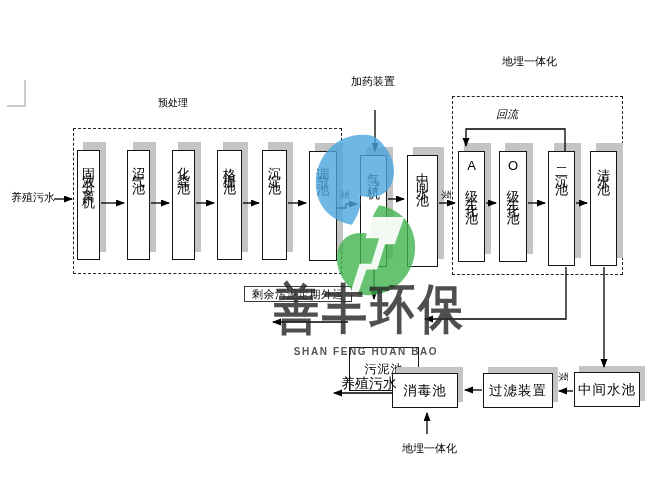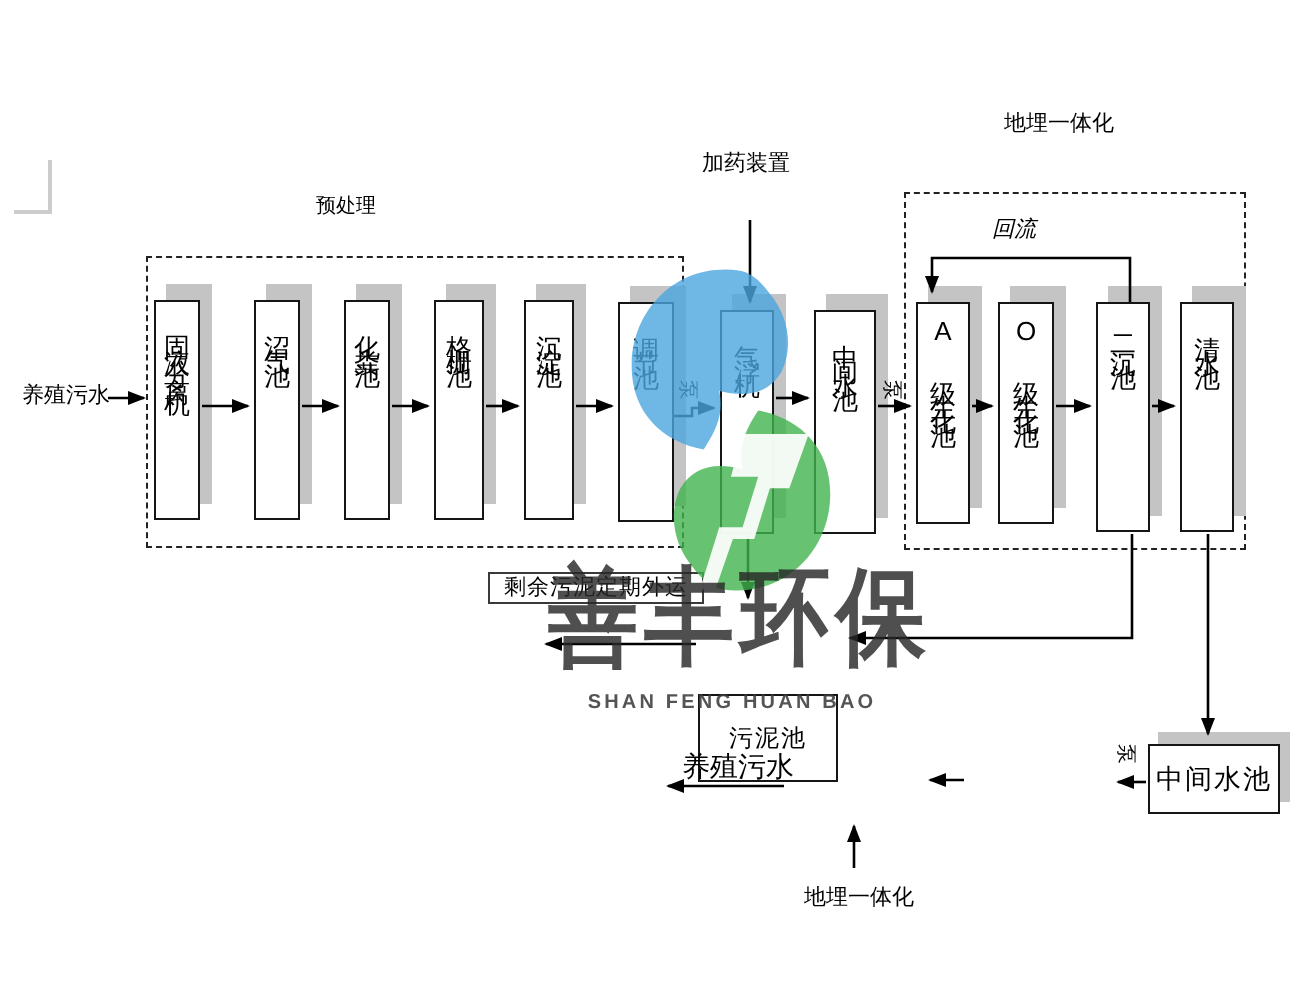--- a/index.html
+++ b/index.html
@@ -98,20 +98,26 @@
   <div class="box vbox" style="left:548px; top:151px; width:27px; height:115px;">
     <span class="lbl">二沉池</span>
     </div>
   <div class="box vbox" style="left:590px; top:151px; width:27px; height:115px;">
     <span class="lbl">清水池</span>
     </div>
 
   <div class="box hbox" style="left:349px; top:303px; width:70px; height:44px; box-shadow:none;margin-top:44px;">
     <span class="lbl" style="font-size:12px;">污泥池</span>
     </div>
+  <div class="box hbox" style="left:392px; top:373px; width:66px; height:35px;">
+    <span class="lbl">消毒池</span>
+    </div>
+  <div class="box hbox" style="left:483px; top:373px; width:70px; height:35px;">
+    <span class="lbl">过滤装置</span>
+    </div>
   <div class="box hbox" style="left:574px; top:372px; width:66px; height:35px;">
     <span class="lbl">中间水池</span>
     </div>
 
   <svg id="arrows" width="650" height="500">
     <defs>
       <marker id="arr" markerWidth="9" markerHeight="8" refX="8" refY="3.5" orient="auto" markerUnits="userSpaceOnUse">
         <path d="M0,0 L9,3.5 L0,7 Z" fill="#000"></path>
       </marker>
     </defs>

